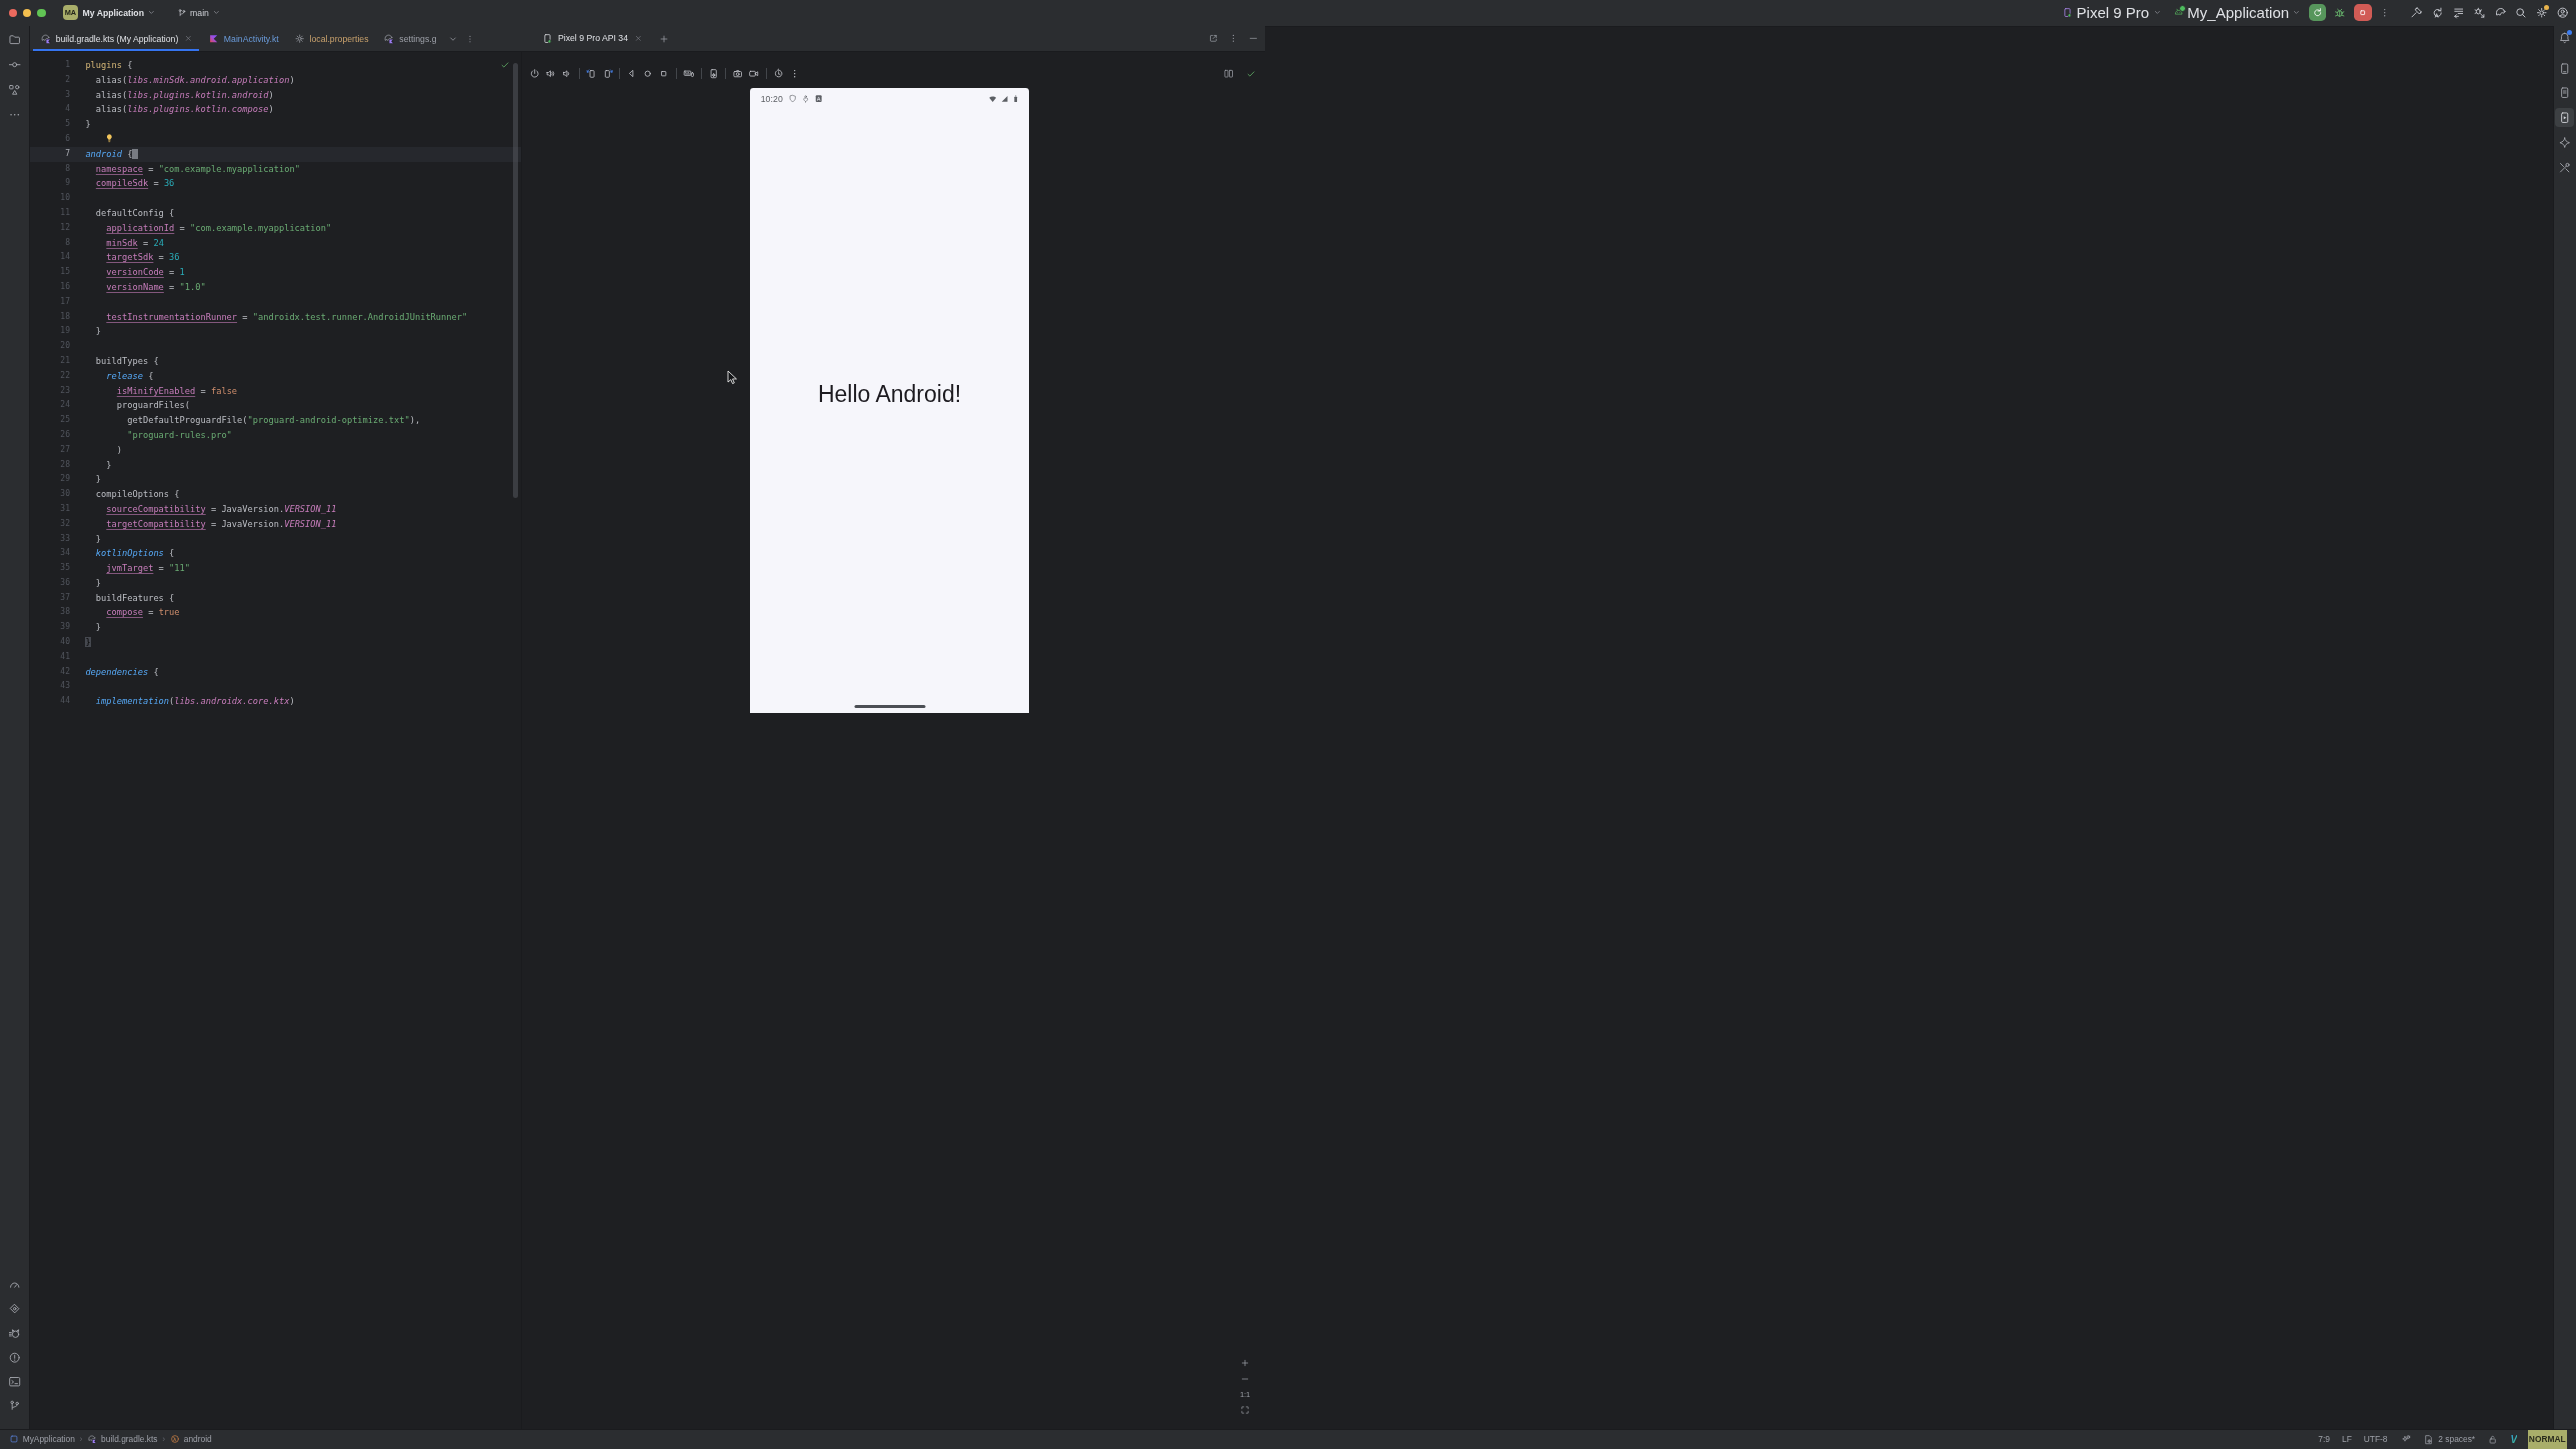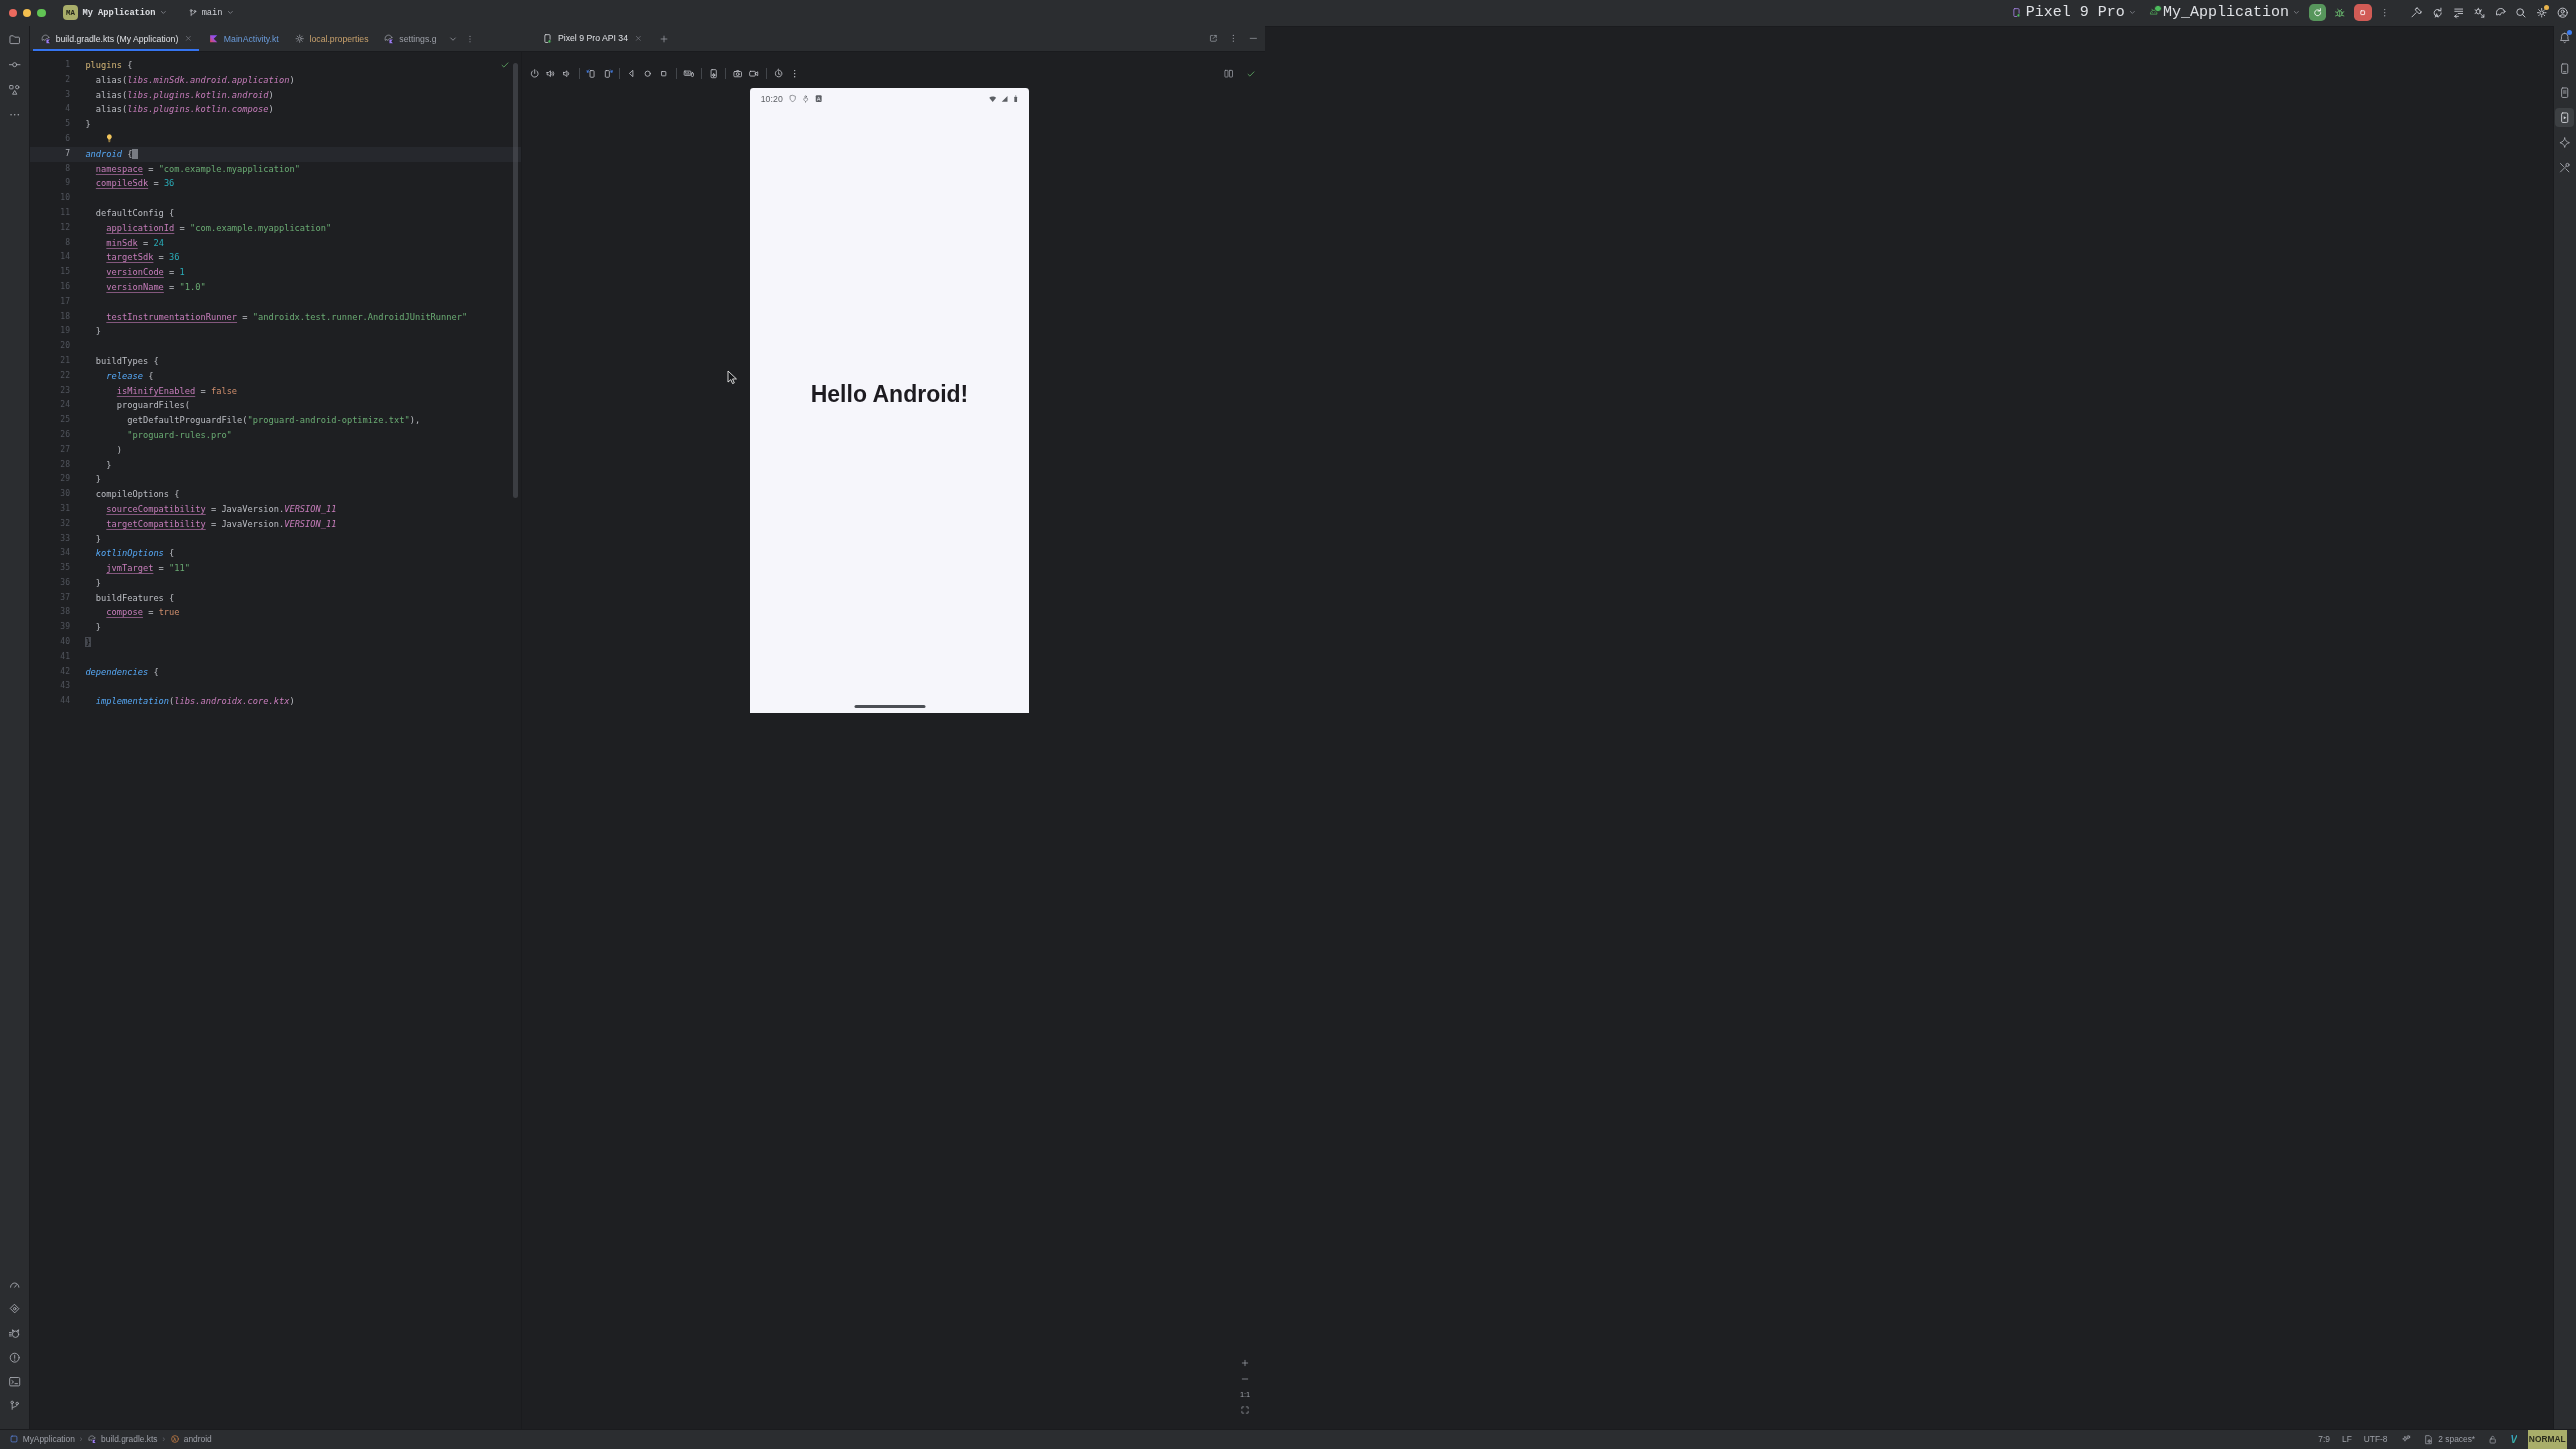--- a/index.html
+++ b/index.html
@@ -2,21 +2,21 @@
 <html style="font-size:10.7px"><head>
 <meta charset="utf-8">
 <style>
   html,body{margin:0;padding:0;background:#101113;}
   body{width:1288px;height:725px;overflow:hidden;font-family:"Liberation Sans","DejaVu Sans",sans-serif;-webkit-font-smoothing:antialiased;}
   .window{position:absolute;inset:0;background:#1e1f22;}
   .icon{display:inline-flex;align-items:center;justify-content:center;}
   .icon svg{display:block;}
 
   
-  .titlebar{position:absolute;left:0;top:0;right:0;height:25.5px;background:#2b2d30;border-bottom:0.7px solid #1a1b1e;font-family:Liberation Mono, monospace;}
+  .titlebar{position:absolute;left:0;top:0;right:0;height:25.5px;background:#2b2d30;border-bottom:0.7px solid #1a1b1e;}
   .lights{position:absolute;left:8.7px;top:8.7px;display:flex;gap:5.4px;}
   .light{width:8.7px;height:8.7px;border-radius:50%;}
   .l-close{background:#ec6a5e;}.l-min{background:#f4bf4f;}.l-zoom{background:#61c454;}
   .tb-left{position:absolute;left:63px;top:0;height:25.5px;display:flex;align-items:center;gap:4.7px;}
   .badge-ma{width:14.8px;height:14.8px;border-radius:4px;background:#a9ae6a;color:#23251b;font-weight:700;font-size:7.4px;display:flex;align-items:center;justify-content:center;}
   .tb-title{color:#dfe1e5;font-size:8.7px;font-weight:600;}
   .muted{color:#9da0a8;}
   .tb-group{display:flex;align-items:center;gap:3.4px;}
   .branch-group{margin-left:16px;color:#ced0d6;font-size:8.7px;}
   .tb-right{position:absolute;right:6.7px;top:0;height:25.5px;display:flex;align-items:center;gap:7.4px;}
@@ -83,21 +83,21 @@
   .dtoolbar{position:absolute;left:4.7px;top:4px;height:19px;display:flex;align-items:center;color:#ced0d6;}
   .dtoolbar .icon{padding:0 2.3px;}
   .dsep{width:0.7px;height:11.4px;background:#43464b;margin:0 4px;}
   .dtool-right{position:absolute;right:9.4px;top:4px;height:19px;display:flex;align-items:center;gap:11.4px;color:#9da0a8;}
   .dcheck{color:#5fad65;}
   .phone{position:absolute;left:228px;top:28px;width:279px;height:625px;background:#f6f6fb;border-radius:3.4px 3.4px 0 0;}
   .pstatus{position:absolute;left:10.7px;right:8.7px;top:4.7px;height:12px;display:flex;align-items:center;color:#5c5f64;}
   .ptime{font-size:8.7px;font-weight:500;letter-spacing:0.1px;margin-right:5.4px;}
   .pleft{display:flex;align-items:center;gap:3.4px;}
   .pright{margin-left:auto;display:flex;align-items:center;gap:2px;}
-  .hello{position:absolute;left:0;right:0;top:293px;text-align:center;font-size:23px;font-weight:700;color:#1d1b20;font-family:"Liberation Sans","DejaVu Sans",sans-serif;}
+  .hello{position:absolute;left:0;right:0;top:293px;text-align:center;font-size:23px;font-weight:400;color:#1d1b20;font-family:"Liberation Sans","DejaVu Sans",sans-serif;}
   .gesture{position:absolute;left:50%;transform:translateX(-50%);bottom:4.7px;width:71px;height:3px;border-radius:2px;background:#4c4f55;}
   .zoomctl{position:absolute;right:14.8px;bottom:14.8px;display:flex;flex-direction:column;align-items:center;gap:6px;color:#9da0a8;}
   .ratio{font-size:7.4px;color:#9da0a8;}
 
   
   .statusbar{position:absolute;left:0;right:0;bottom:0;height:19.5px;background:#2b2d30;border-top:0.7px solid #1a1b1e;display:flex;align-items:center;font-size:8.4px;color:#9da0a8;}
   .crumbs{display:flex;align-items:center;gap:4.7px;padding-left:8.7px;}
   .crumb{display:flex;align-items:center;gap:4px;}
   .crumb-sep{color:#62656c;font-size:8.7px;}
   .ic-module{color:#5f8df0;} .ic-lambda{color:#d28445;}

